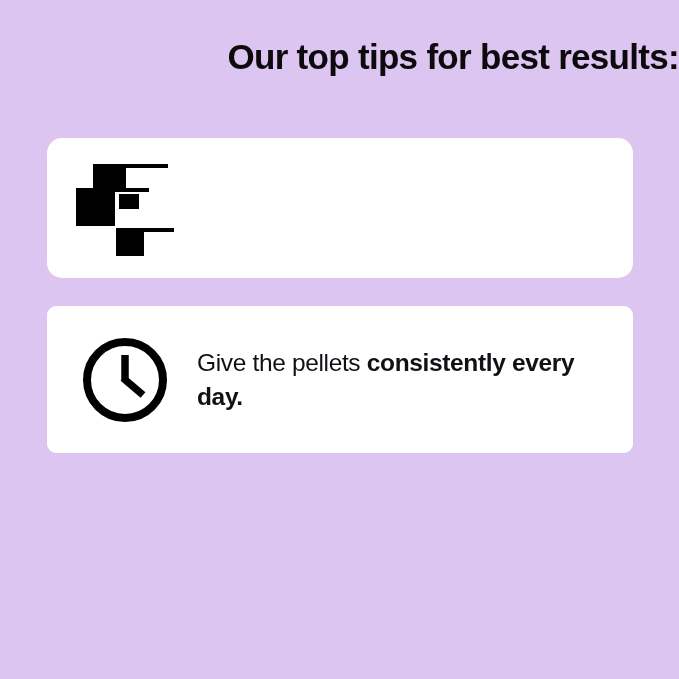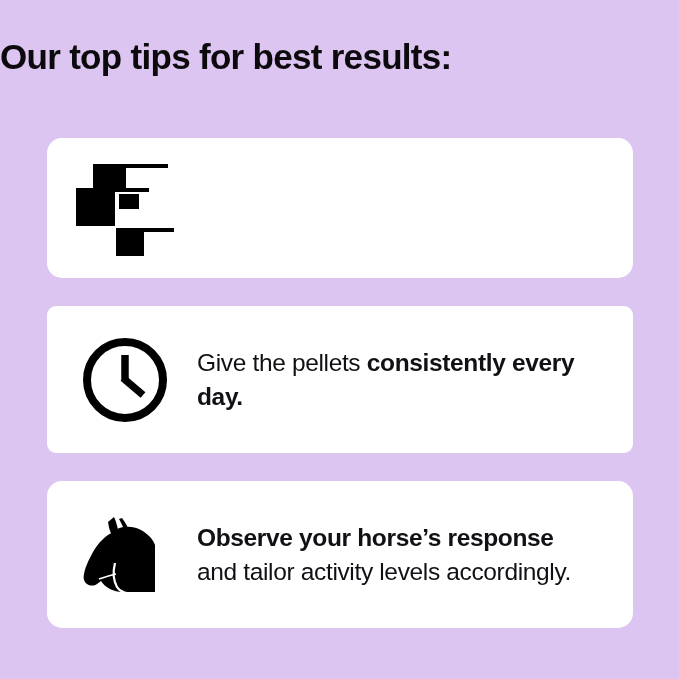--- a/index.html
+++ b/index.html
@@ -18,21 +18,21 @@
     position: relative;
     width: 679px;
     height: 679px;
     box-sizing: border-box;
   }
   .page-title {
     position: absolute;
     top: 36px;
     left: 0;
     width: 679px;
-    text-align: left;
+    text-align: right;
     font-size: 35px;
     line-height: 42px;
     font-weight: bold;
     color: #0c0a0d;
     letter-spacing: -0.7px;
   }
   .cards {
     position: absolute;
     top: 138px;
     left: 47px;
@@ -110,43 +110,15 @@
           <circle cx="46" cy="46" r="38" fill="none" stroke="#000000" stroke-width="8"></circle>
 
           <line x1="46" y1="46" x2="46" y2="21" stroke="#000000" stroke-width="7.5" stroke-linecap="butt"></line>
 
           <line x1="44" y1="44" x2="64" y2="61" stroke="#000000" stroke-width="7.5" stroke-linecap="butt"></line>
         </svg>
       </div>
       <div class="card-text"><span>Give the pellets </span><b>consistently every day.</b></div>
     </div>
 
-    <div class="card card-3">
-      <div class="card-icon">
-        <svg class="icon-svg" width="100" height="100" viewBox="0 0 100 100" aria-hidden="true">
-          <g fill="#000000">
-
-            <path d="M33 17 C34 23 35 27 37 30 L43 25 C42 20 41 16 39 12 Z"></path>
-            <path d="M44 14 C47 19 49 24 50 29 L55 27 C53 22 50 17 47 13 Z"></path>
-            <path d="M38 27
-                     C30 31 23 38 18 47
-                     C13 56 10 63 9 69
-                     C8 73 9 77 12 79
-                     C15 81 19 81 22 79
-                     L26 76
-                     C28 79 31 82 35 84
-                     C39 86 43 87 47 87
-                     L80 87
-                     L80 40
-                     C78 34 73 29 66 25
-                     C58 21 49 21 42 24
-                     Z"></path>
-          </g>
-
-          <path d="M40 58 C38 66 38 75 42 82 C45 87 52 89 58 88" fill="none" stroke="#ffffff" stroke-width="2.2"></path>
-          <path d="M24 74 C30 72 36 70 41 69" fill="none" stroke="#ffffff" stroke-width="1.6"></path>
-        </svg>
-      </div>
-      <div class="card-text"><b>Observe your horse’s response</b><span> and tailor activity levels accordingly.</span></div>
-    </div>
 
   </div>
 </div>
 
 </body></html>

